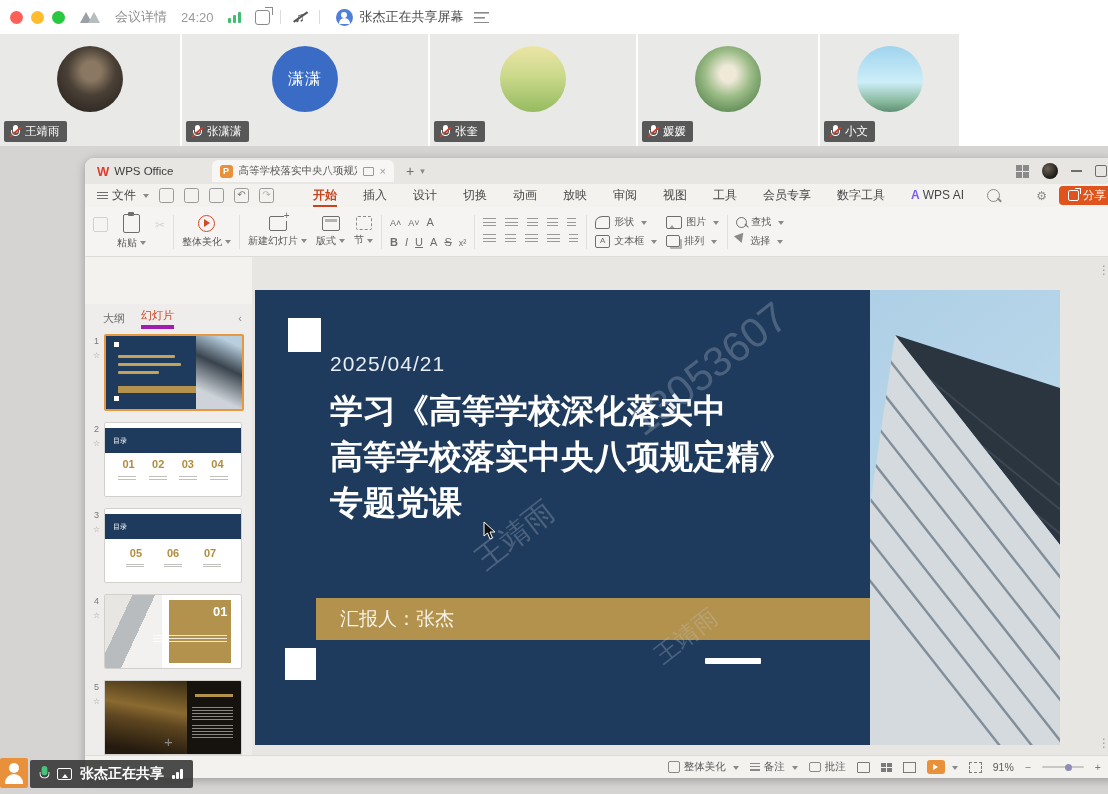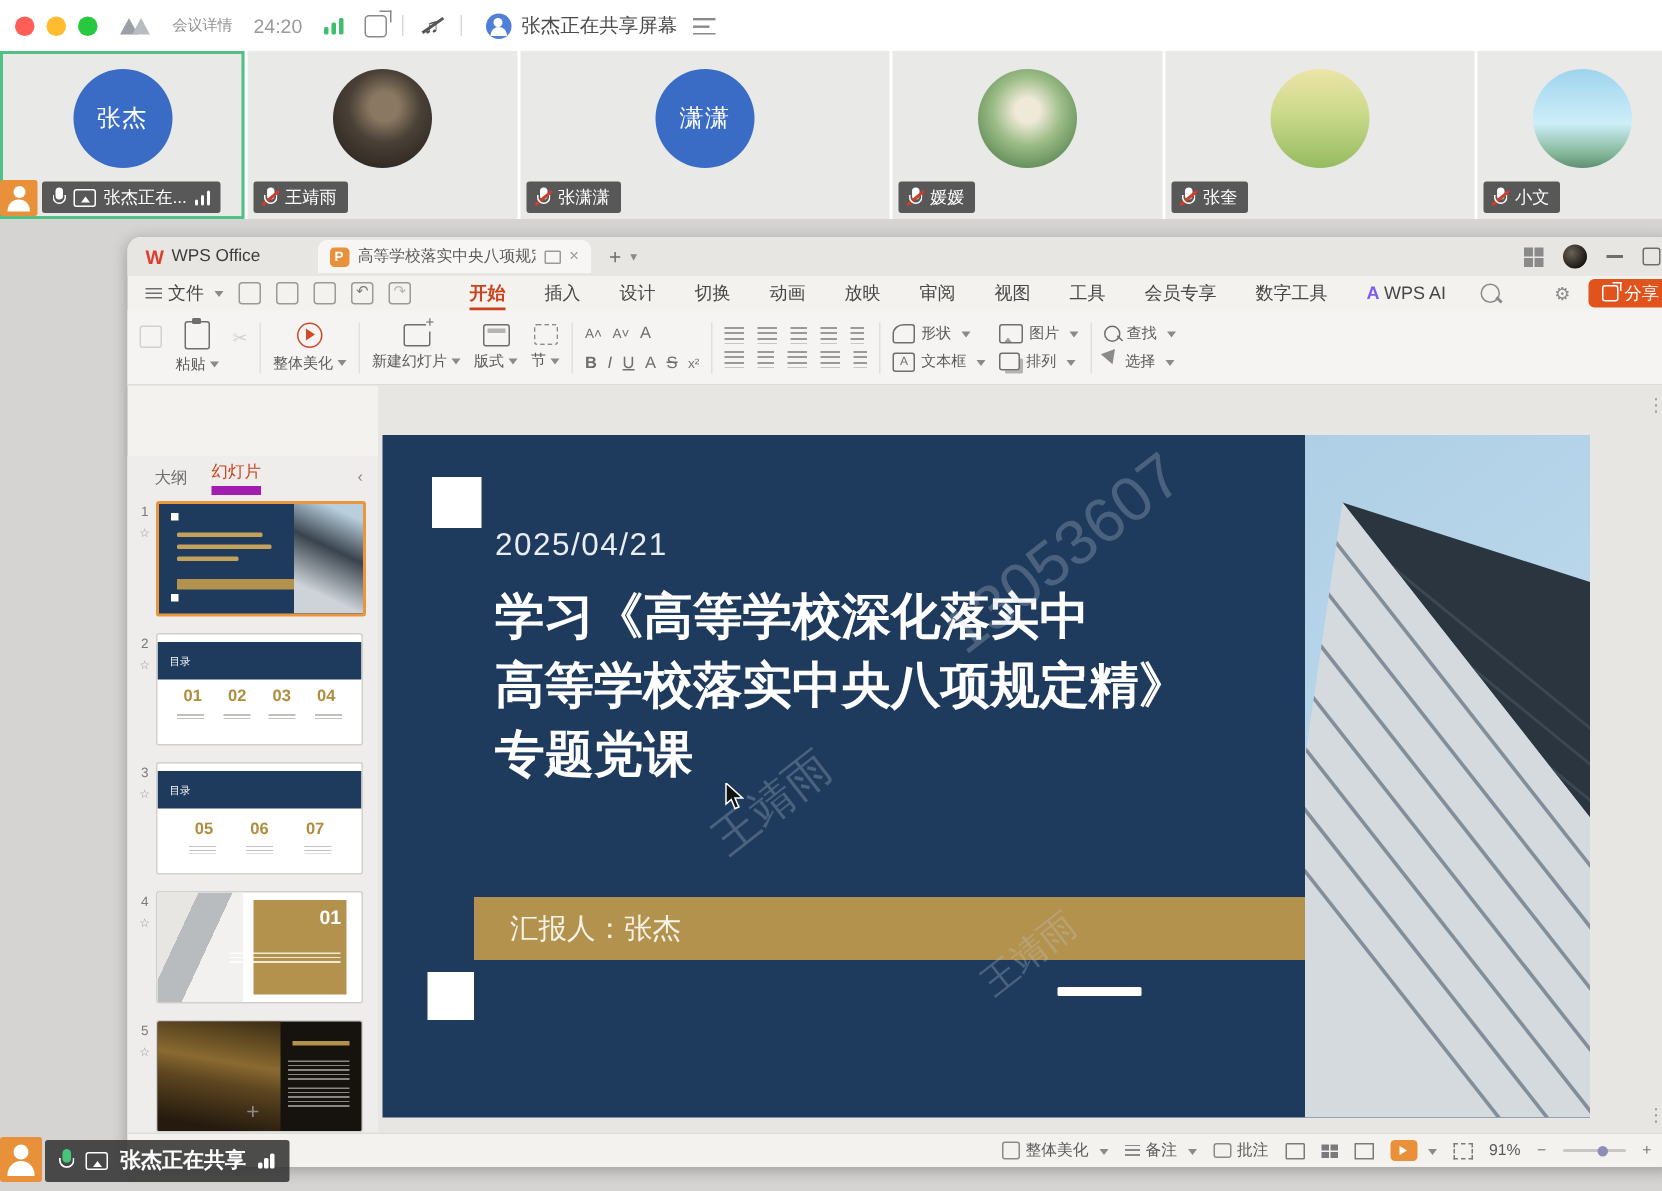--- a/index.html
+++ b/index.html
@@ -2,21 +2,21 @@
 <html><head>
 <meta charset="utf-8">
 <style>
   html,body{margin:0;padding:0;background:#d6d4d2;}
   #app{position:relative;width:1108px;height:794px;overflow:hidden;background:#d6d4d2;
        font-family:"Liberation Sans","DejaVu Sans",sans-serif;color:#333;}
   
   .topbar{position:absolute;left:0;top:0;width:1108px;height:34px;background:#fff;display:flex;align-items:center;}
   .tl{width:13px;height:13px;border-radius:50%;margin-left:8px;display:inline-block;}
   .tl.red{background:#ff5f57;margin-left:10px}.tl.yel{background:#febc2e}.tl.grn{background:#28c840}
-  .tb-txt{font-size:10px;color:#8f8f8f;margin-left:10px;}
+  .tb-txt{font-size:13px;color:#8f8f8f;margin-left:10px;}
   .tb-timer{font-size:13px;color:#9a9a9a;margin-left:14px;}
   .tb-sep{width:1px;height:14px;background:#dcdcdc;margin:0 10px;}
   .sigbars{display:inline-flex;align-items:flex-end;gap:2px;margin-left:14px;}
   .sigbars i{display:block;width:3px;background:#3fbf6e;border-radius:1px;}
   .sigbars i:nth-child(1){height:5px}.sigbars i:nth-child(2){height:8px}.sigbars i:nth-child(3){height:11px}
   .ico-export{width:13px;height:13px;border:1.4px solid #8a8a8a;border-radius:3px;position:relative;margin-left:14px;}
   .ico-export::after{content:"";position:absolute;right:-4px;top:-4px;width:7px;height:7px;
     border-top:1.4px solid #8a8a8a;border-right:1.4px solid #8a8a8a;}
   .ico-music{position:relative;font-size:14px;color:#555;width:18px;text-align:center;}
   .ico-music::before{content:"♫";}
@@ -134,21 +134,21 @@
   .i-arr{width:12px;height:10px;border:1.2px solid #6e6e6e;border-radius:2px;box-shadow:3px 3px 0 -1px #b5b3b0;}
   .i-find{width:9px;height:9px;border:1.4px solid #6e6e6e;border-radius:50%;position:relative;}
   .i-find::after{content:"";position:absolute;left:7px;top:7px;width:5px;height:1.4px;background:#6e6e6e;transform:rotate(45deg);}
   .i-sel{width:0;height:0;border:5px solid transparent;border-top:9px solid #8a8a8a;transform:rotate(-20deg);}
   .vgroup{display:flex;flex-direction:column;gap:5px;}
   .hrow{display:flex;align-items:center;gap:9px;}
   
   .content{position:absolute;left:0;top:99px;right:0;bottom:22px;display:flex;}
   .panel{width:167px;background:#efedeb;position:relative;flex:0 0 auto;margin-top:47px;}
   .ptabs{display:flex;align-items:center;height:28px;font-size:11px;color:#6e6e6e;padding-left:18px;gap:16px;}
-  .ptab.active{color:#c9431f;border-bottom:6px solid #a21caf;padding-bottom:2px;}
+  .ptab.active{color:#c9431f;border-bottom:4px solid #a21caf;padding-bottom:2px;}
   .pcol{position:absolute;left:0;top:30px;bottom:0;width:100%;overflow:hidden;}
   .trow{display:flex;margin:0 0 11px 4px;}
   .tnum{width:15px;font-size:9px;color:#7a7a7a;text-align:center;line-height:1.7;}
   .tnum .st{color:#9a9a9a;font-size:8px;display:block;}
   .thumb{width:136px;height:73px;background:#fff;border:1px solid #d2d0cd;border-radius:2px;position:relative;overflow:hidden;}
   .thumb.sel{border:2px solid #e8973f;}
   .m-navy{background:#1e3a5c;}
   .t1line{position:absolute;left:9%;height:3px;background:#c5a25a;border-radius:1px;}
   .t1bar{position:absolute;left:9%;width:82%;height:7px;background:#b3924d;}
   .t1bld{position:absolute;right:0;top:0;width:34%;height:100%;
@@ -240,68 +240,54 @@
     <span class="ico-export"></span>
     <span class="tb-sep"></span>
     <span class="ico-music"></span>
     <span class="tb-sep"></span>
     <span class="banner-av"></span>
     <span class="banner-txt">张杰正在共享屏幕</span>
     <span class="ico-list"></span>
   </div>
 
   <div class="strip">
-    <div class="tile speaking" style="flex-basis:163px">
-      <div class="av init">张杰</div>
-      <span class="hostbadge"></span>
-      <div class="plabel host">
-        <span class="mic"></span>
-        <span class="scr"></span>
-        <span>张杰正在...</span>
-        <span class="sig-w">
-            <i></i>
-            <i></i>
-            <i></i>
-          </span>
-      </div>
-    </div>
     <div class="tile" style="flex-basis:180px">
       <div class="av ph1"></div>
       <div class="plabel">
         <span class="mic">
             <i class="slash"></i>
           </span>
         <span>王靖雨</span>
       </div>
     </div>
     <div class="tile" style="flex-basis:246px">
       <div class="av init">潇潇</div>
       <div class="plabel">
         <span class="mic">
             <i class="slash"></i>
           </span>
         <span>张潇潇</span>
       </div>
     </div>
+    <div class="tile" style="flex-basis:206px">
+      <div class="av ph3"></div>
+      <div class="plabel">
+        <span class="mic">
+            <i class="slash"></i>
+          </span>
+        <span>张奎</span>
+      </div>
+    </div>
     <div class="tile" style="flex-basis:180px">
       <div class="av ph2"></div>
       <div class="plabel">
         <span class="mic">
             <i class="slash"></i>
           </span>
         <span>媛媛</span>
-      </div>
-    </div>
-    <div class="tile" style="flex-basis:206px">
-      <div class="av ph3"></div>
-      <div class="plabel">
-        <span class="mic">
-            <i class="slash"></i>
-          </span>
-        <span>张奎</span>
       </div>
     </div>
     <div class="tile" style="flex-basis:139px">
       <div class="av ph4"></div>
       <div class="plabel">
         <span class="mic">
             <i class="slash"></i>
           </span>
         <span>小文</span>
       </div>

